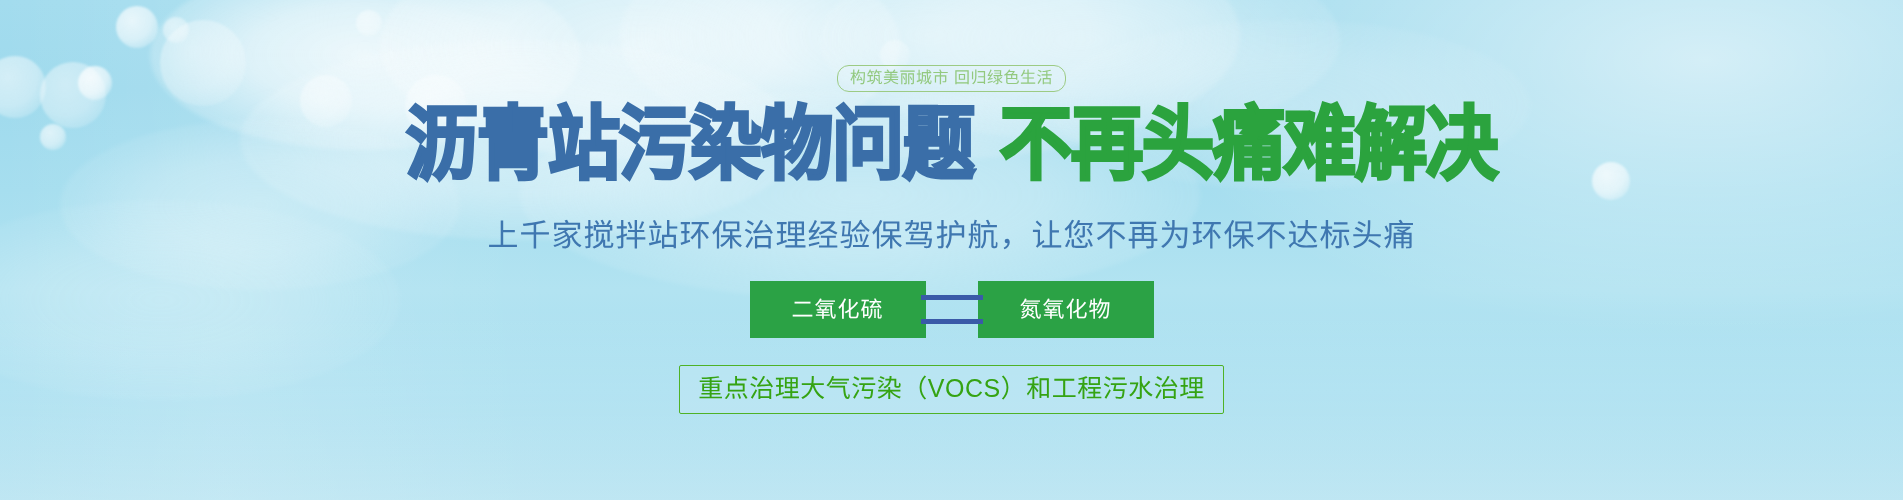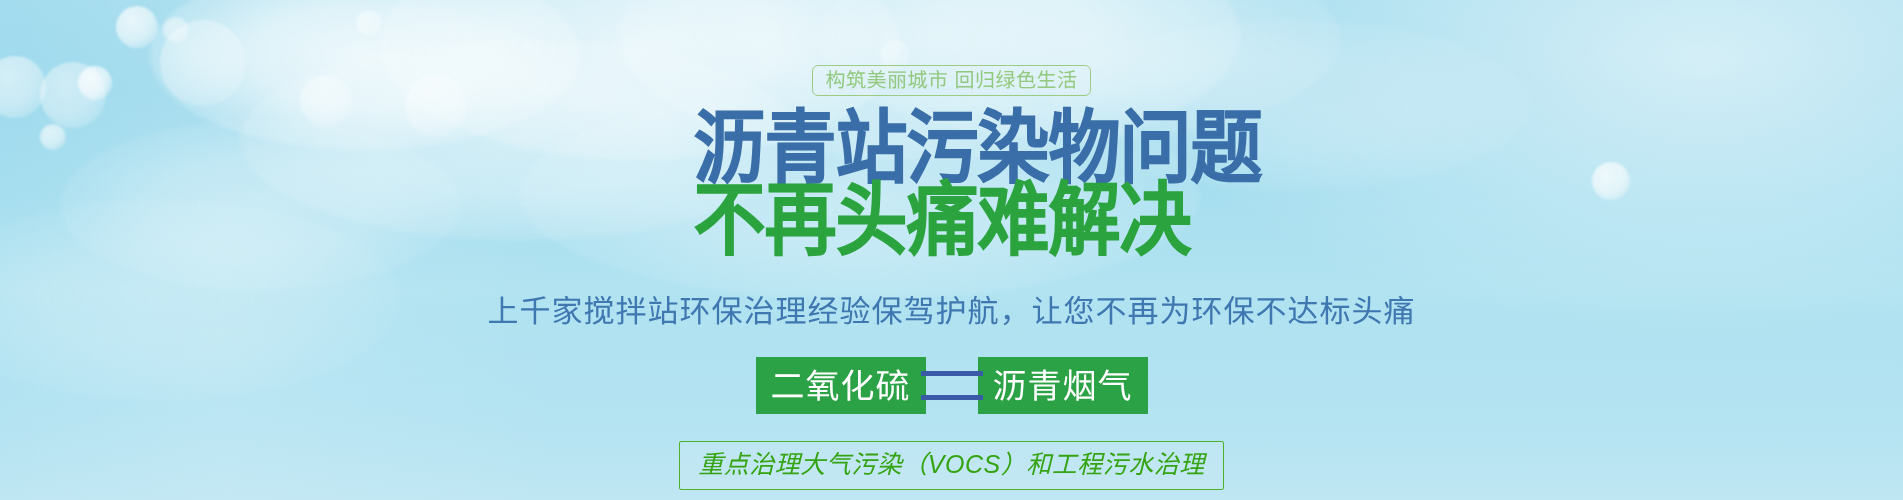--- a/index.html
+++ b/index.html
@@ -81,42 +81,41 @@
     width: 100%;
     height: 100%;
     display: flex;
     flex-direction: column;
     align-items: center;
   }
 
   .tagline-box {
     margin-top: 65px;
     border: 1px solid #9ccb84;
-    border-radius: 6px;
+    border-radius: 12px;
     padding: 4px 12px 5px;
     color: #93c97f;
-    font-size: 20px;
+    font-size: 16px;
     line-height: 1;
     letter-spacing: 0.5px;
     background: rgba(255,255,255,0.06);
     white-space: nowrap;
   }
 
   .headline {
     margin-top: 20px;
     display: flex;
     align-items: baseline;
     justify-content: center;
     white-space: nowrap;
-    font-weight: 400;
+    font-weight: 700;
     font-size: 72px;
     line-height: 1;
     letter-spacing: -1px;
     font-family: "DejaVu Sans", "Liberation Sans", sans-serif;
-    flex-direction: column;
   }
   .headline-blue {
     color: #3a6ea8;
     -webkit-text-stroke: 3px #3a6ea8;
     text-shadow: 0 1px 0 rgba(255,255,255,0.35);
     transform: scaleY(1.12);
     transform-origin: center bottom;
   }
   .headline-green {
     color: #2ba33e;
@@ -139,26 +138,26 @@
 
   .tag-row {
     margin-top: 30px;
     display: flex;
     align-items: stretch;
     height: 57px;
   }
   .tag {
     background: #2ba245;
     color: #ffffff;
-    font-size: 34px;
+    font-size: 22px;
     line-height: 1;
     display: flex;
     align-items: center;
     justify-content: center;
-    padding: 0 15px;
+    padding: 0 26px;
     min-width: 124px;
     letter-spacing: 1px;
     white-space: nowrap;
   }
   .tag-sep {
     position: relative;
     width: 13px;
     flex: 0 0 13px;
     background: transparent;
   }
@@ -178,21 +177,20 @@
     margin-top: 27px;
     border: 1px solid #4fb226;
     border-radius: 2px;
     color: #35a312;
     font-size: 25px;
     line-height: 1;
     padding: 10px 18px 12px;
     letter-spacing: 0.5px;
     white-space: nowrap;
     background: rgba(255,255,255,0.10);
-    font-style: italic;
   }
 </style>
 </head>
 <body>
 
 <div class="banner">
 
   <div class="sky-layer">
     <div class="haze-left"></div>
     <div class="haze-topright"></div>
@@ -233,19 +231,19 @@
     </div>
 
     <div class="subtitle">上千家搅拌站环保治理经验保驾护航，让您不再为环保不达标头痛</div>
 
     <div class="tag-row">
       <div class="tag">二氧化硫</div>
       <div class="tag-sep"></div>
       <div class="tag-sep"></div>
       <div class="tag-sep"></div>
       <div class="tag-sep"></div>
-      <div class="tag">沥青烟气</div>
+      <div class="tag">氮氧化物</div>
     </div>
 
     <div class="footer-box">重点治理大气污染（VOCS）和工程污水治理</div>
 
   </div>
 </div>
 
 </body></html>

